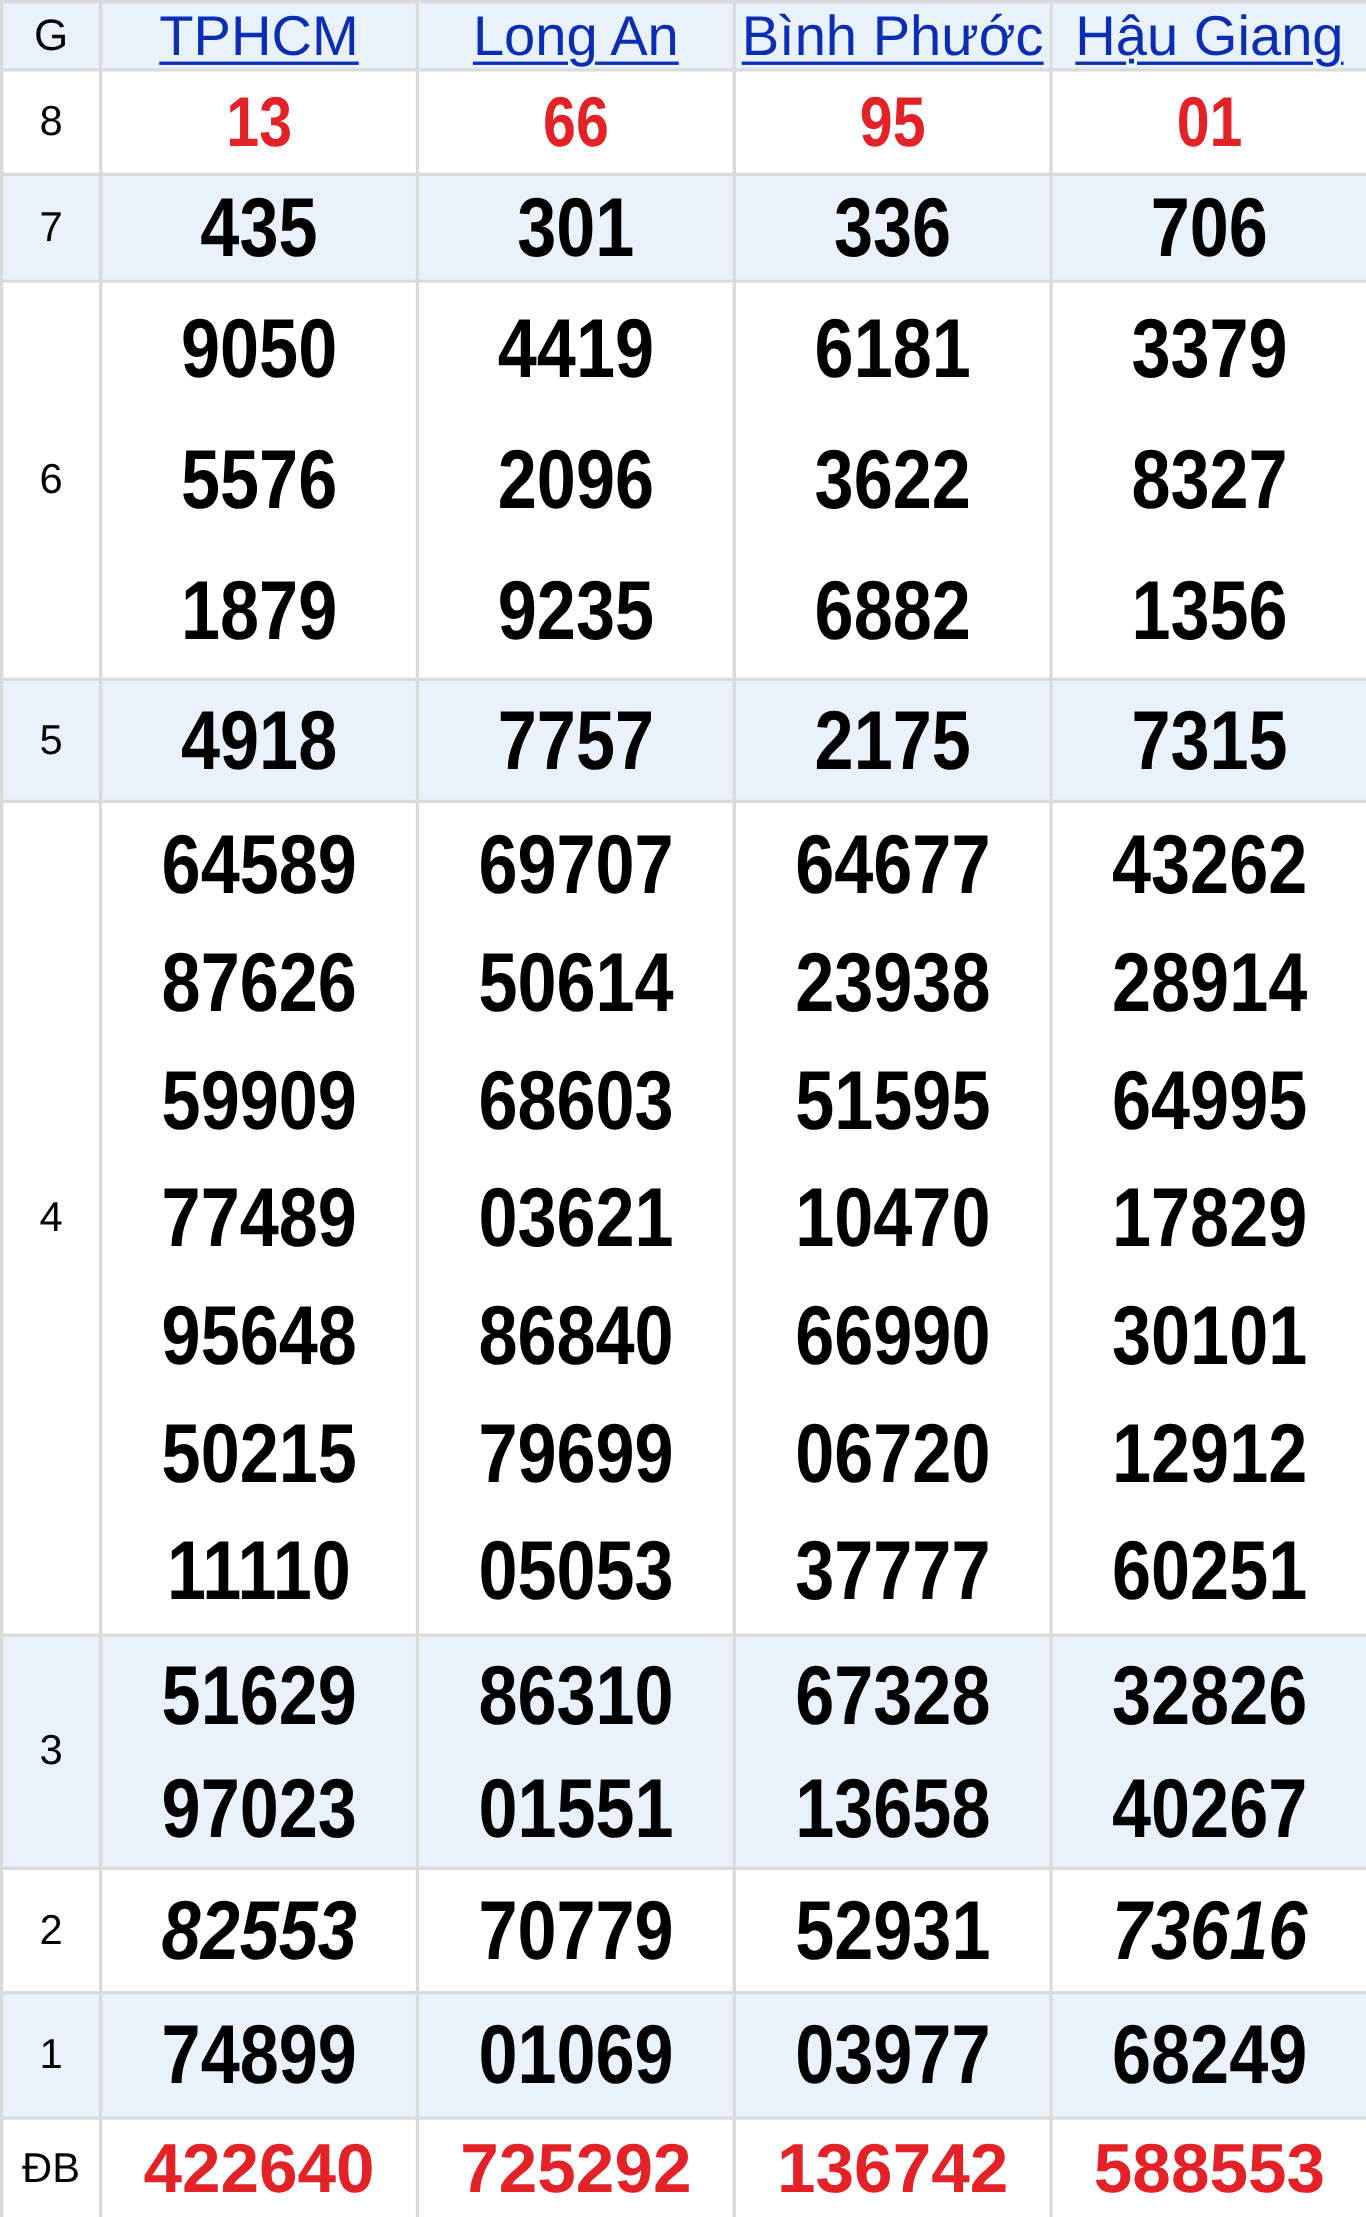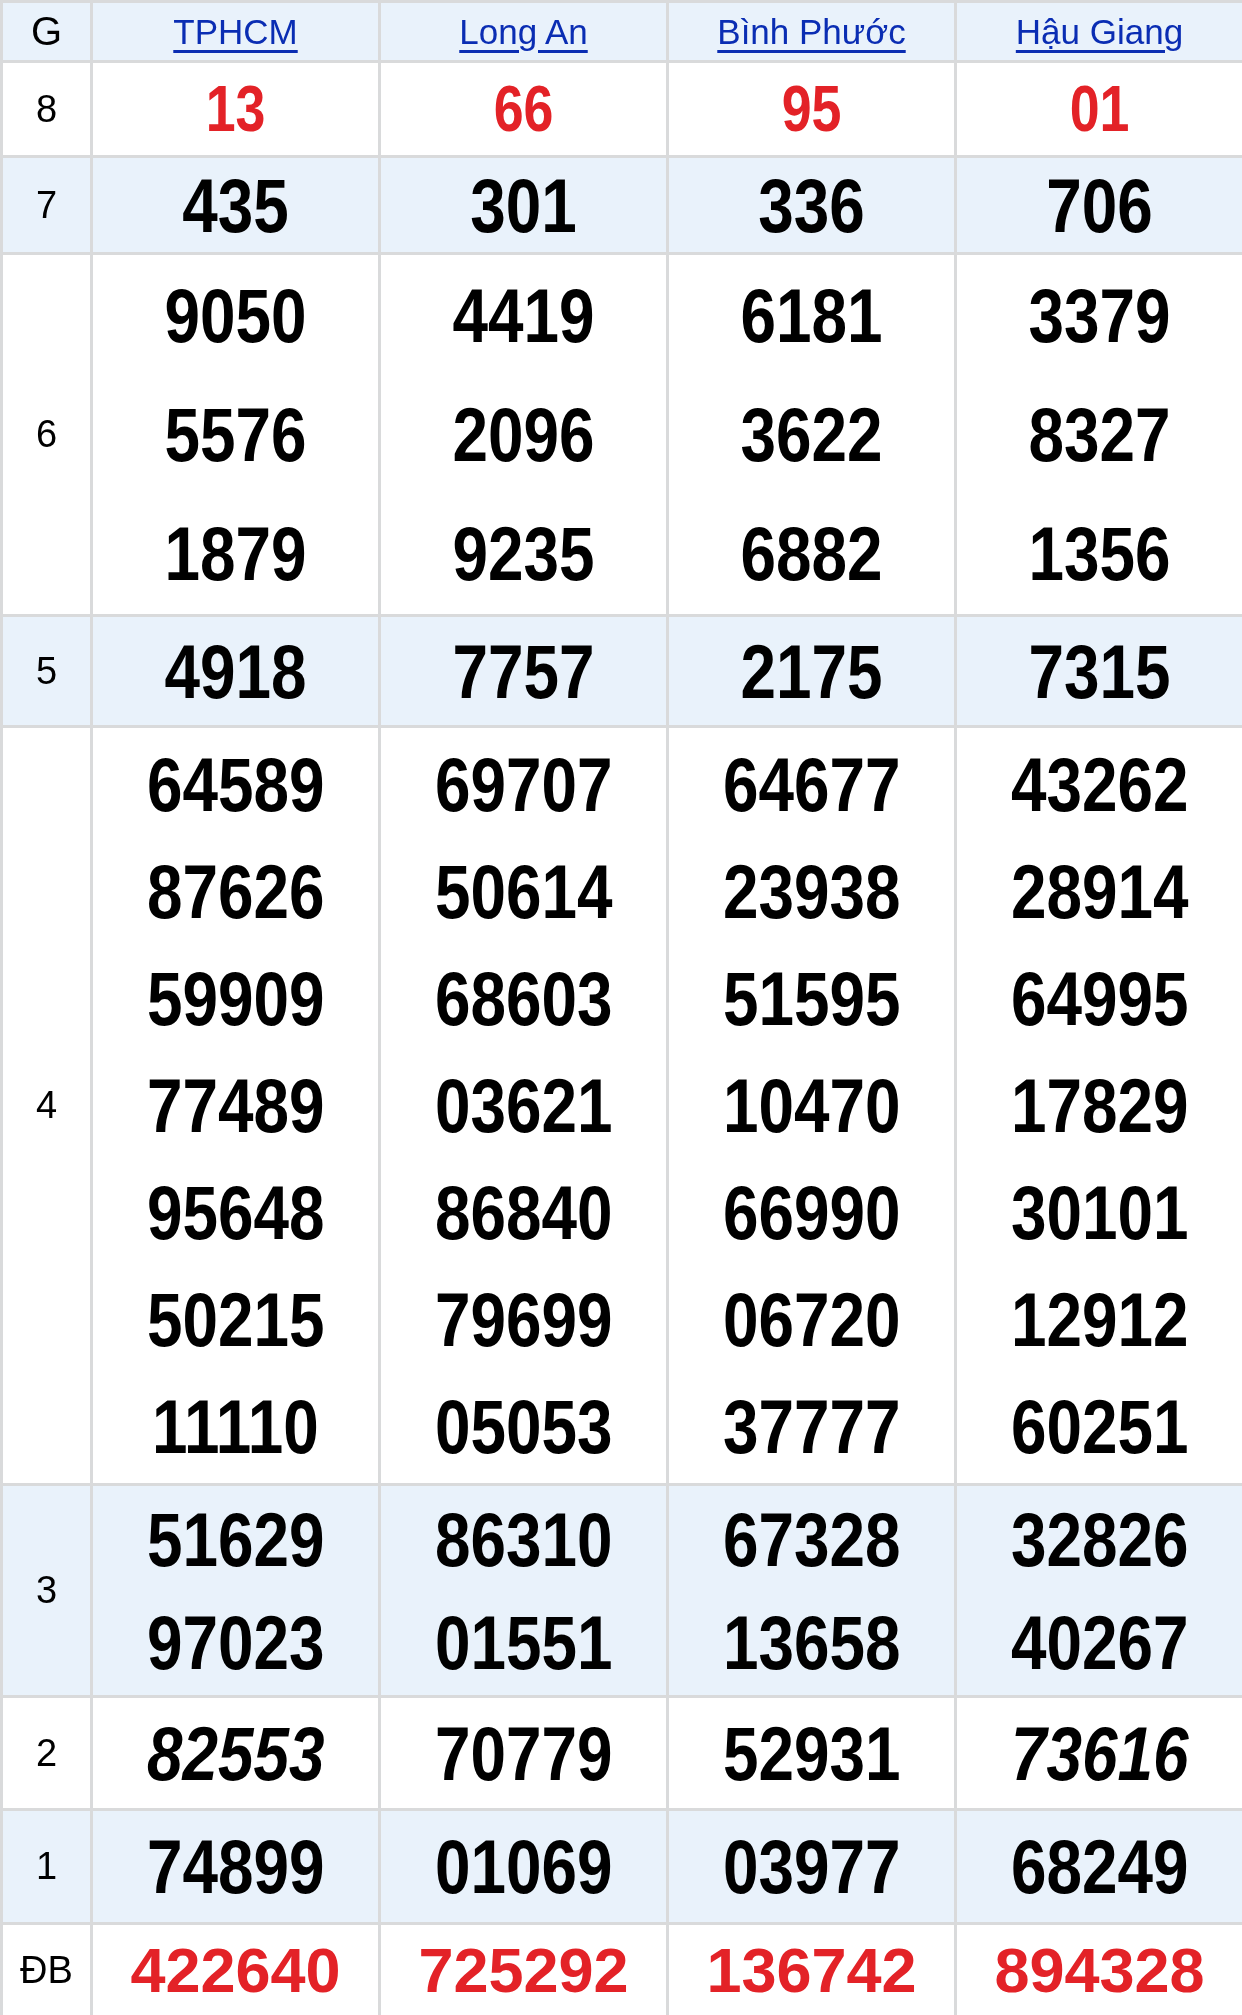--- a/index.html
+++ b/index.html
@@ -33,21 +33,21 @@
   thead tr{
     height:60px;
     background:var(--c-shade);
   }
   th{font-weight:400;}
   th.g-header{
     font-size:40px;
     color:#000;
   }
   th a.prov-link{
-    font-size:35px;
+    font-size:51px;
     color:var(--c-blue);
     text-decoration:underline;
     text-decoration-thickness:3px;
     text-underline-offset:6px;
     cursor:pointer;
   }
 
   tr.shaded{background:var(--c-shade);}
   tr.plain{background:#ffffff;}
 
@@ -263,17 +263,17 @@
         <td style="line-height: 87px;">
           <div class="num"><span>422640</span></div>
         </td>
         <td style="line-height: 87px;">
           <div class="num"><span>725292</span></div>
         </td>
         <td style="line-height: 87px;">
           <div class="num"><span>136742</span></div>
         </td>
         <td style="line-height: 87px;">
-          <div class="num"><span>894328</span></div>
+          <div class="num"><span>588553</span></div>
         </td>
       </tr>
     </tbody>
 </table>
 
 </body></html>

